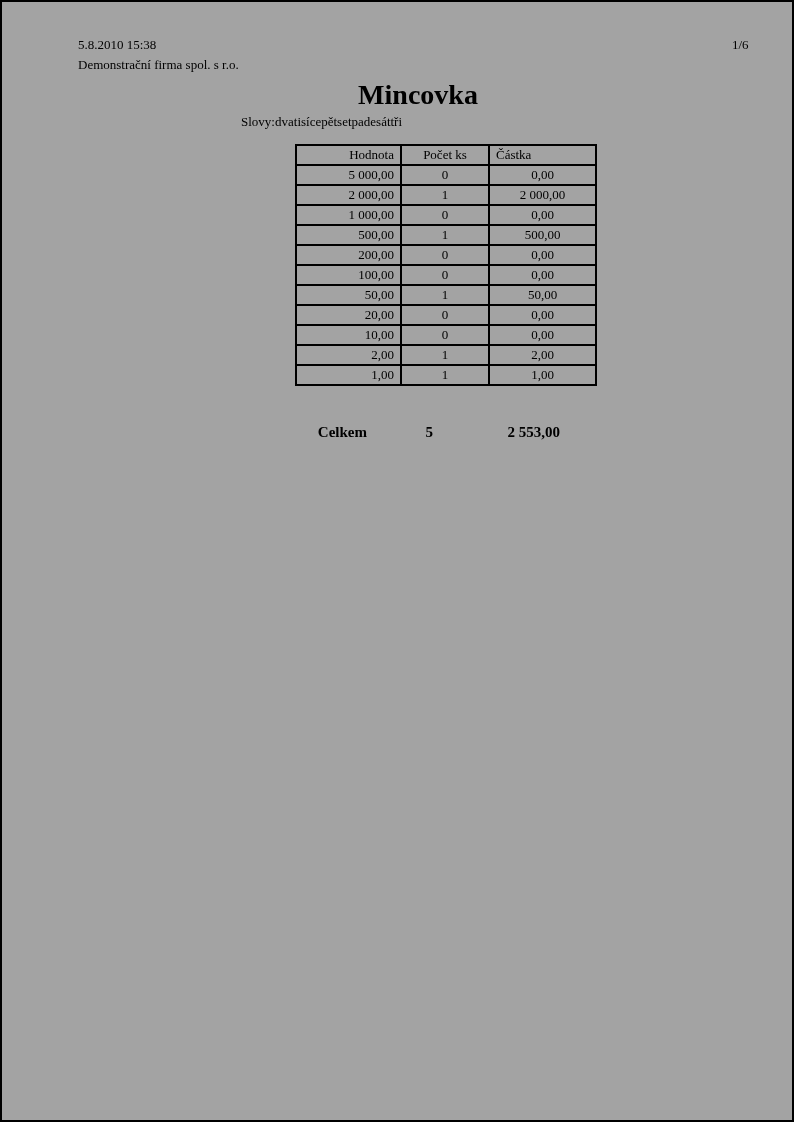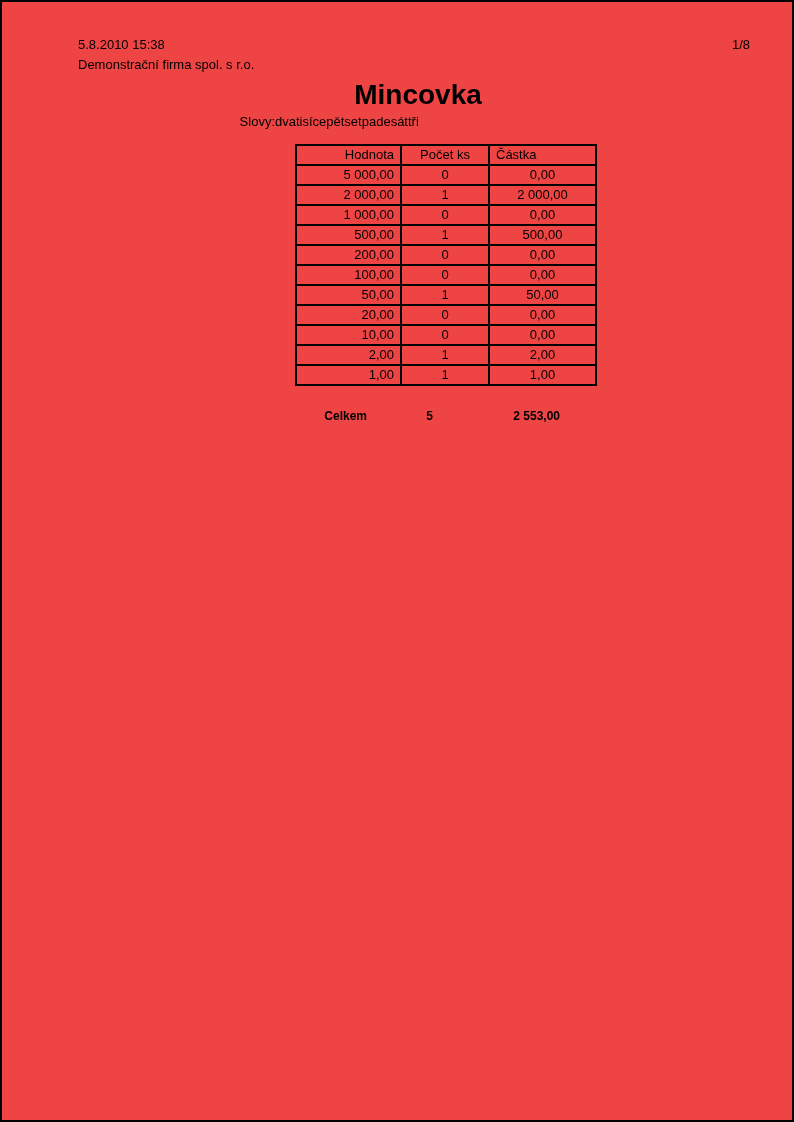--- a/index.html
+++ b/index.html
@@ -1,22 +1,22 @@
 <!DOCTYPE html>
 <html><head>
 <meta charset="utf-8">
 <style>
   html,body{margin:0;padding:0;background:#ffffff;}
   .page{
     position:relative;
     width:794px;height:1122px;
     box-sizing:border-box;
     border:2px solid #000;
-    background:#ef4444;
-    font-family:Liberation Sans, sans-serif;
+    background:#a3a3a3;
+    font-family:Liberation Serif, serif;
     color:#000;
     overflow:hidden;
   }
   .hdr-left{
     position:absolute;left:76px;top:33px;
     font-size:13px;line-height:20px;white-space:nowrap;
   }
   .page-num{
     position:absolute;top:33px;left:730px;
     font-size:13px;line-height:20px;
@@ -52,40 +52,40 @@
   .denoms .c1{width:105px;}
   .denoms .c2{width:88px;}
   .denoms .c3{width:107px;}
   .denoms th.c1{text-align:right;}
   .denoms th.c2{text-align:center;}
   .denoms th.c3{text-align:left;}
   .denoms td.c1{text-align:right;}
   .denoms td.c2{text-align:center;}
   .denoms td.c3{text-align:center;}
   .totals{
-    position:absolute;left:265px;top:406px;width:302px;
+    position:absolute;left:265px;top:422px;width:302px;
     display:flex;
-    font-size:12px;font-weight:bold;line-height:16px;
+    font-size:15px;font-weight:bold;line-height:16px;
   }
   .totals span{box-sizing:border-box;display:block;white-space:nowrap;}
   .t1{width:106px;text-align:right;padding-right:6px;}
   .t2{width:75px;text-align:right;padding-right:15px;}
   .t3{width:121px;text-align:right;padding-right:9px;}
 </style>
 </head>
 <body>
 
 <div class="page">
 
   <div class="hdr-left">
     <div>5.8.2010 15:38</div>
     <div>Demonstrační firma spol. s r.o.</div>
   </div>
 
-  <div class="page-num">1/8</div>
+  <div class="page-num">1/6</div>
 
   <h1 class="title">Mincovka</h1>
 
   <div class="slovy">
     <span class="slovy-label">Slovy:</span><span class="slovy-value">dvatisícepětsetpadesáttři</span>
   </div>
 
   <table class="denoms">
     <thead>
       <tr>

